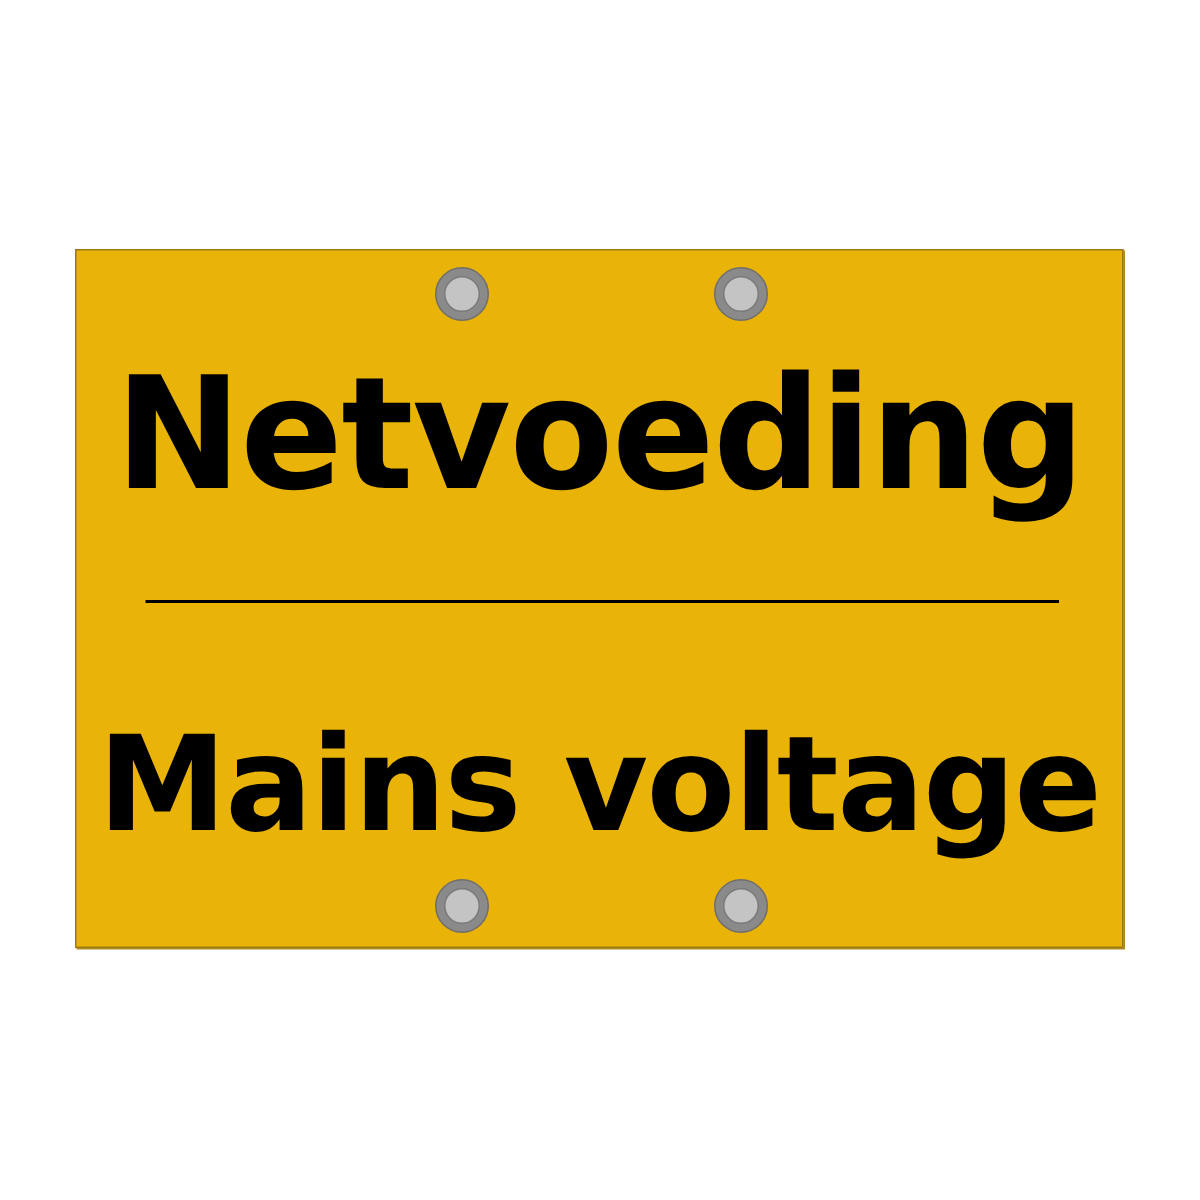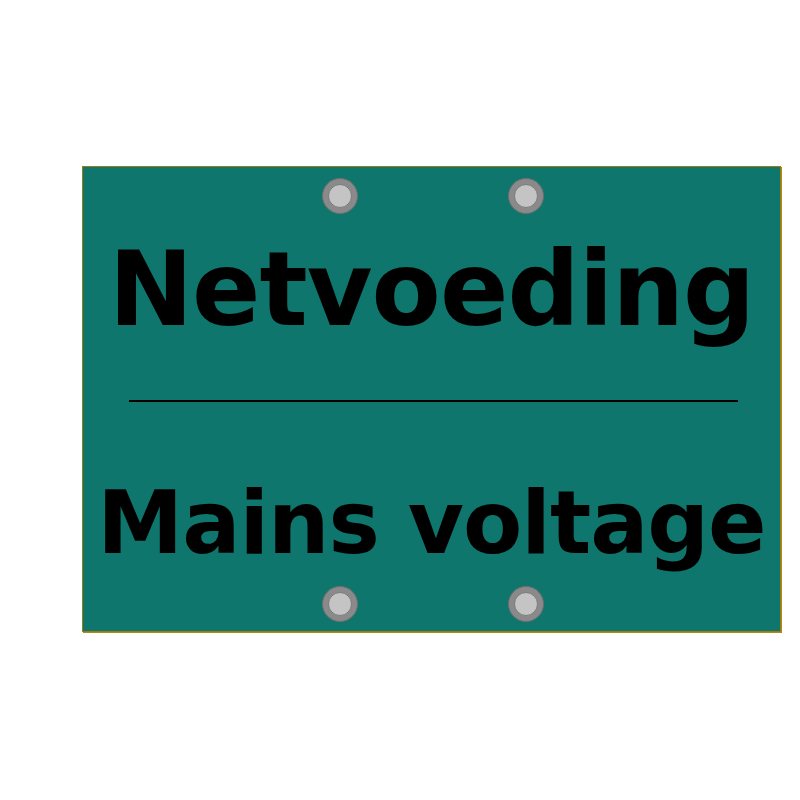--- a/index.html
+++ b/index.html
@@ -79,21 +79,21 @@
       top: 233px;
       width: 609px;
       height: 2px;
       background: #000000;
     }
   </style>
 </head>
 <body>
 
 <div class="canvas">
-  <div class="sign" id="sign" style="background: #0f766e; border-color: rgb(154, 122, 18); margin-left: 32px;">
+  <div class="sign" id="sign" style="background: #eab308; border-color: rgb(154, 122, 18);">
     <div class="grommet" style="left: 257px; top: 29px; background: rgb(138, 138, 138);">
       <div class="grommet-inner" style="background: rgb(196, 196, 196);"></div>
     </div>
     <div class="grommet" style="left: 443px; top: 29px; background: rgb(138, 138, 138);">
       <div class="grommet-inner" style="background: rgb(196, 196, 196);"></div>
     </div>
 
     <div class="line-text title-top" style="color: rgb(0, 0, 0);">Netvoeding</div>
 
     <div class="divider" style="background: rgb(0, 0, 0);"></div>

